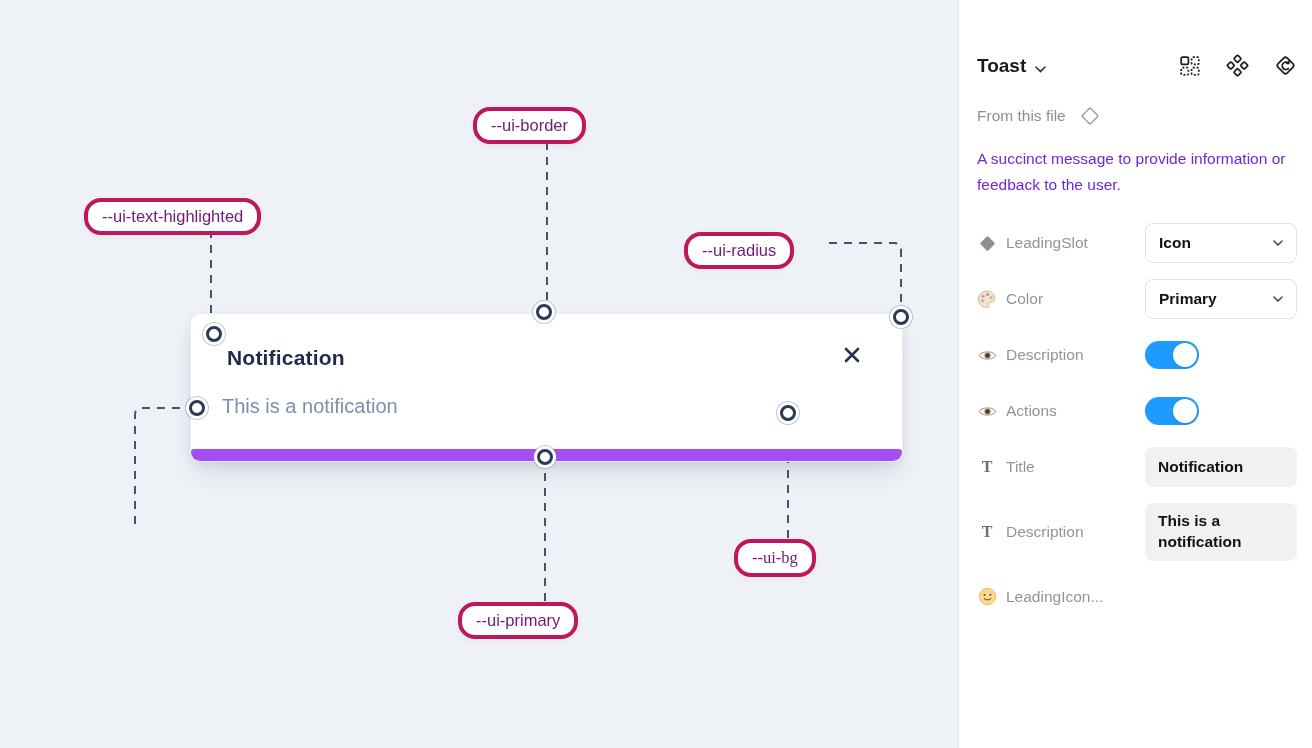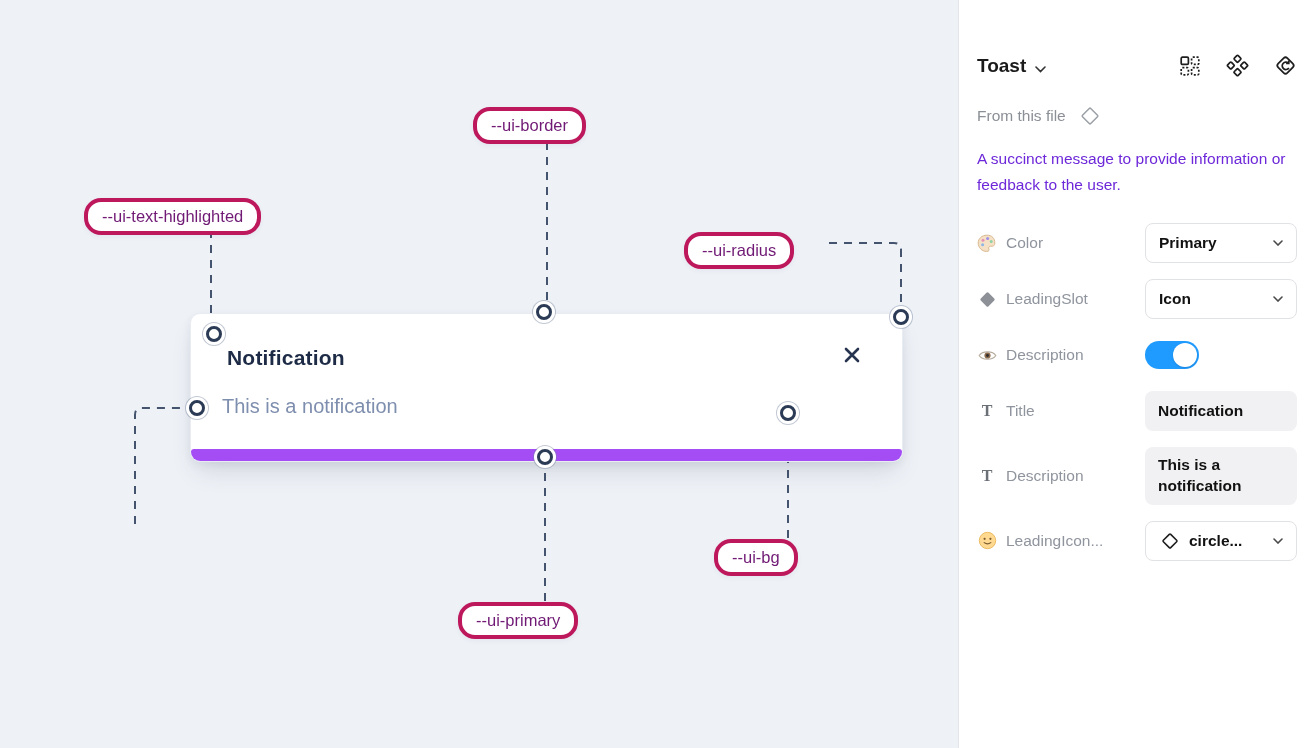--- a/index.html
+++ b/index.html
@@ -26,21 +26,21 @@
   .pill{
     position:absolute;background:#fff;border:4px solid #be185d;border-radius:17px;
     padding:5px 14px;font-size:16.5px;color:#701a75;white-space:nowrap;
     box-shadow:0 2px 5px rgba(60,70,95,.06);
   }
   .pill-border{left:473px;top:107px;}
   .pill-highlighted{left:84px;top:180px;margin-top:18px;}
   .pill-radius{left:684px;top:232px;}
   .pill-muted{left:31px;top:525px;}
   .pill-primary{left:458px;top:602px;}
-  .pill-bg{left:714px;top:539px;}
+  .pill-bg{left:734px;top:539px;font-family:Liberation Serif, serif;}
 
   .dot{
     position:absolute;width:10px;height:10px;border:3px solid #2b3a55;border-radius:50%;
     background:#fff;box-shadow:0 0 0 3px #ffffff,0 0 0 4px rgba(120,132,158,.45);z-index:5;
   }
   .dot1{left:206px;top:326px;}
   .dot2{left:536px;top:304px;}
   .dot3{left:893px;top:309px;}
   .dot4{left:189px;top:400px;}
   .dot5{left:780px;top:405px;}
@@ -172,20 +172,37 @@
           <rect x="7.2" y="7.2" width="11.6" height="11.6" rx="1" transform="rotate(45 13 13)" fill="none" stroke="#9aa0a6" stroke-width="1.5"></rect>
         </svg>
     </span>
   </div>
 
   <div class="p-desc">A succinct message to provide information or feedback to the user.</div>
 
   <div class="p-row">
     <span class="p-label">
       <span class="ico">
+          <span class="diamond-solid"></span>
+        </span>
+      <span class="lbl-txt">LeadingSlot</span>
+    </span>
+    <div class="dropdown ctrl">
+      <span>Icon</span>
+      <span class="dd-chevron">
+        <svg width="10" height="6" viewBox="0 0 10 6">
+            <path d="M1 1l4 4 4-4" fill="none" stroke="#4a4a4a" stroke-width="1.6" stroke-linecap="round"></path>
+          </svg>
+      </span>
+    </div>
+  </div>
+
+  <div class="p-row">
+    <span class="p-label">
+      <span class="ico">
         <svg width="20" height="19" viewBox="0 0 20 19">
           <path d="M10 1.2 C4.6 1.2 1.2 4.8 1.2 9 c0 4.4 3.4 8.4 8.6 8.4 2.2 0 2.6-1.3 2-2.5 -.6-1.4 .3-2.7 1.9-2.7 h1.5 c1.7 0 2.6-1.4 2.6-3.1 C17.8 4.2 14.9 1.2 10 1.2 Z" fill="#f5e2c6" stroke="#d9b890" stroke-width="1"></path>
           <circle cx="6" cy="6.2" r="1.5" fill="#e892b8"></circle>
           <circle cx="10.6" cy="4.6" r="1.5" fill="#9d8ee8"></circle>
           <circle cx="14.2" cy="7.4" r="1.5" fill="#8fd2a7"></circle>
           <circle cx="5.6" cy="10.8" r="1.5" fill="#8fb6e8"></circle>
         </svg>
       </span>
       <span class="lbl-txt">Color</span>
     </span>
@@ -195,52 +212,52 @@
         <svg width="10" height="6" viewBox="0 0 10 6">
             <path d="M1 1l4 4 4-4" fill="none" stroke="#4a4a4a" stroke-width="1.6" stroke-linecap="round"></path>
           </svg>
       </span>
     </div>
   </div>
 
   <div class="p-row">
     <span class="p-label">
       <span class="ico">
-          <span class="diamond-solid"></span>
-        </span>
-      <span class="lbl-txt">LeadingSlot</span>
-    </span>
-    <div class="dropdown ctrl">
-      <span>Icon</span>
-      <span class="dd-chevron">
-        <svg width="10" height="6" viewBox="0 0 10 6">
-            <path d="M1 1l4 4 4-4" fill="none" stroke="#4a4a4a" stroke-width="1.6" stroke-linecap="round"></path>
-          </svg>
-      </span>
-    </div>
-  </div>
-
-  <div class="p-row">
-    <span class="p-label">
-      <span class="ico">
         <svg width="19" height="15" viewBox="0 0 19 15">
             <path d="M1.2 7.5 C4 2.6 15 2.6 17.8 7.5 C15 12.4 4 12.4 1.2 7.5 Z" fill="#fdfdfb" stroke="#b5ab9d" stroke-width="1.1"></path>
             <circle cx="9.5" cy="7.5" r="3.1" fill="#8a6a4d"></circle>
             <circle cx="9.5" cy="7.5" r="1.4" fill="#2b2b2b"></circle>
           </svg>
       </span>
       <span class="lbl-txt">Description</span>
     </span>
     <span class="toggle-wrap">
       <button class="toggle" aria-checked="true">
           <span class="knob"></span>
         </button>
     </span>
   </div>
 
+  <div class="p-row">
+    <span class="p-label">
+      <span class="ico">
+        <svg width="19" height="15" viewBox="0 0 19 15">
+            <path d="M1.2 7.5 C4 2.6 15 2.6 17.8 7.5 C15 12.4 4 12.4 1.2 7.5 Z" fill="#fdfdfb" stroke="#b5ab9d" stroke-width="1.1"></path>
+            <circle cx="9.5" cy="7.5" r="3.1" fill="#8a6a4d"></circle>
+            <circle cx="9.5" cy="7.5" r="1.4" fill="#2b2b2b"></circle>
+          </svg>
+      </span>
+      <span class="lbl-txt">Actions</span>
+    </span>
+    <span class="toggle-wrap">
+      <button class="toggle" aria-checked="true">
+          <span class="knob"></span>
+        </button>
+    </span>
+  </div>
 
 
   <div class="p-row">
     <span class="p-label">
       <span class="ico">
           <span class="t-glyph">T</span>
         </span>
       <span class="lbl-txt">Title</span>
     </span>
     <div class="textfield">Notification</div>
@@ -261,28 +278,15 @@
       <span class="ico">
         <svg width="19" height="19" viewBox="0 0 19 19">
             <circle cx="9.5" cy="9.5" r="8.2" fill="#ffd98f" stroke="#ecbb63" stroke-width="1"></circle>
             <circle cx="6.6" cy="7.8" r="1.1" fill="#7a5b30"></circle>
             <circle cx="12.4" cy="7.8" r="1.1" fill="#7a5b30"></circle>
             <path d="M6.2 11.6 q3.3 2.6 6.6 0" fill="none" stroke="#7a5b30" stroke-width="1.2" stroke-linecap="round"></path>
           </svg>
       </span>
       <span class="lbl-txt">LeadingIcon...</span>
     </span>
-    <div class="dropdown ctrl">
-      <span class="dd-icon">
-        <svg width="22" height="22" viewBox="0 0 22 22">
-            <rect x="5.8" y="5.8" width="10.4" height="10.4" rx="1" transform="rotate(45 11 11)" fill="none" stroke="#1e1e1e" stroke-width="1.6"></rect>
-          </svg>
-      </span>
-      <span>circle...</span>
-      <span class="dd-chevron">
-        <svg width="10" height="6" viewBox="0 0 10 6">
-            <path d="M1 1l4 4 4-4" fill="none" stroke="#4a4a4a" stroke-width="1.6" stroke-linecap="round"></path>
-          </svg>
-      </span>
-    </div>
   </div>
 
 </div>
 
 </body></html>

